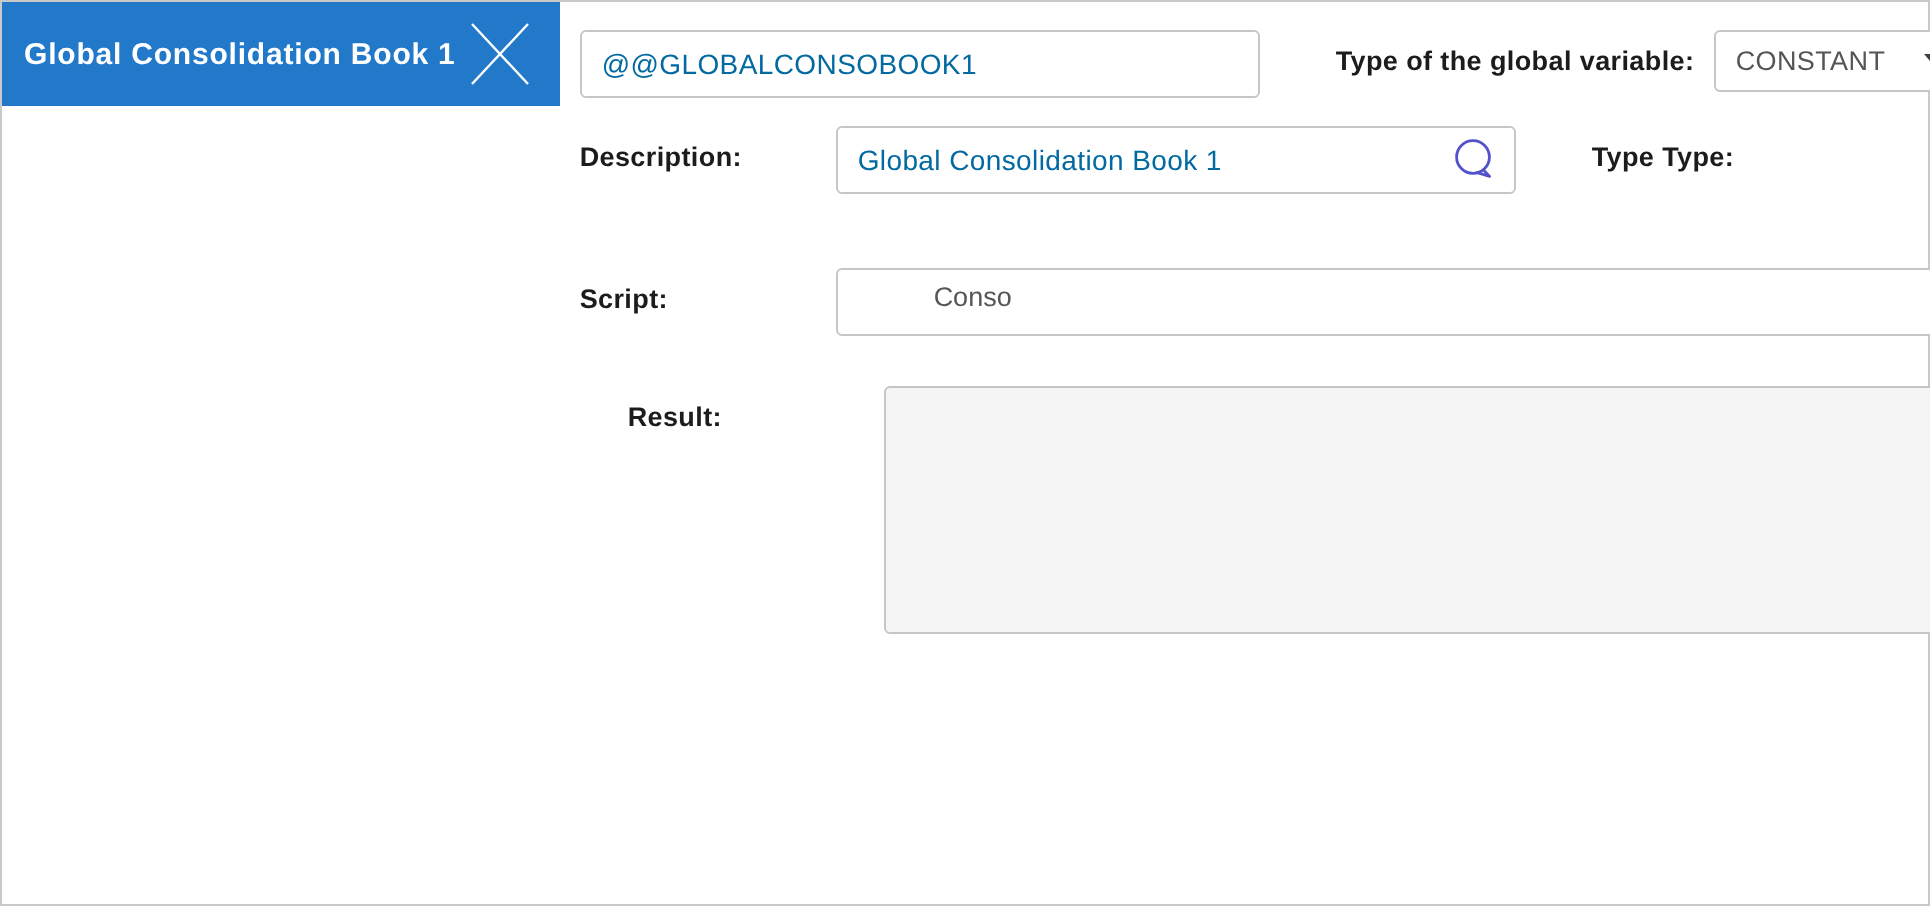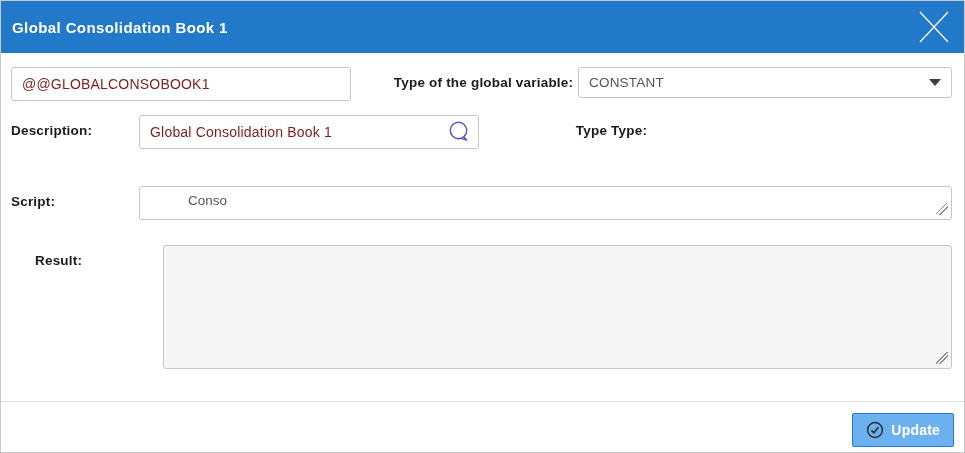--- a/index.html
+++ b/index.html
@@ -8,21 +8,20 @@
     width: 965px; height: 453px;
     font-family: "Liberation Sans", sans-serif;
     background: #ffffff;
     overflow: hidden;
   }
   .dialog {
     width: 965px; height: 453px;
     border: 1px solid #c9c9c9;
     background: #ffffff;
     display: flex;
-    flex-direction: column;
   }
   
   .dialog-header {
     height: 52px; flex: none;
     background: #2379c9;
     display: flex; align-items: center; justify-content: space-between;
     padding: 0 8px 0 11px;
   }
   .dialog-title {
     color: #ffffff; font-size: 15px; font-weight: bold; letter-spacing: .4px;
@@ -35,28 +34,28 @@
   
   .form { padding: 14px 12px 0 10px; flex: none; }
   .row { display: flex; align-items: flex-start; margin-bottom: 14px; }
   .row-script { margin-top: 37px; margin-bottom: 0; }
   .row-result { margin-top: 25px; margin-bottom: 0; margin-left: 24px; }
   .lbl {
     font-weight: bold; font-size: 13.5px; color: #1c1c1c;
     padding-top: 8px; letter-spacing: .2px;
   }
   .lbl-left  { width: 128px; flex: none; }
-  .lbl-right { width: 189px; flex: none; margin-left: 38px; text-align: center; }
+  .lbl-right { width: 189px; flex: none; margin-left: 38px; }
   .field-left { width: 340px; flex: none; position: relative; }
   .field-right { flex: 1; }
   .field-wide { flex: 1; position: relative; }
   .text-input {
     width: 100%; height: 31px;
     border: 1px solid #c6c6c6; border-radius: 3px;
-    padding: 16px 10px; font-size: 14px; color: #7f1d1d;
+    padding: 16px 10px; font-size: 14px; color: #0369a1;
     font-family: inherit; background: #fff; outline: none;
     letter-spacing: .2px;
   }
   .comment-btn {
     position: absolute; right: 7px; top: 4px;
     width: 26px; height: 24px;
     display: flex; align-items: center; justify-content: center;
     cursor: pointer; background: transparent;
   }
   .select {

